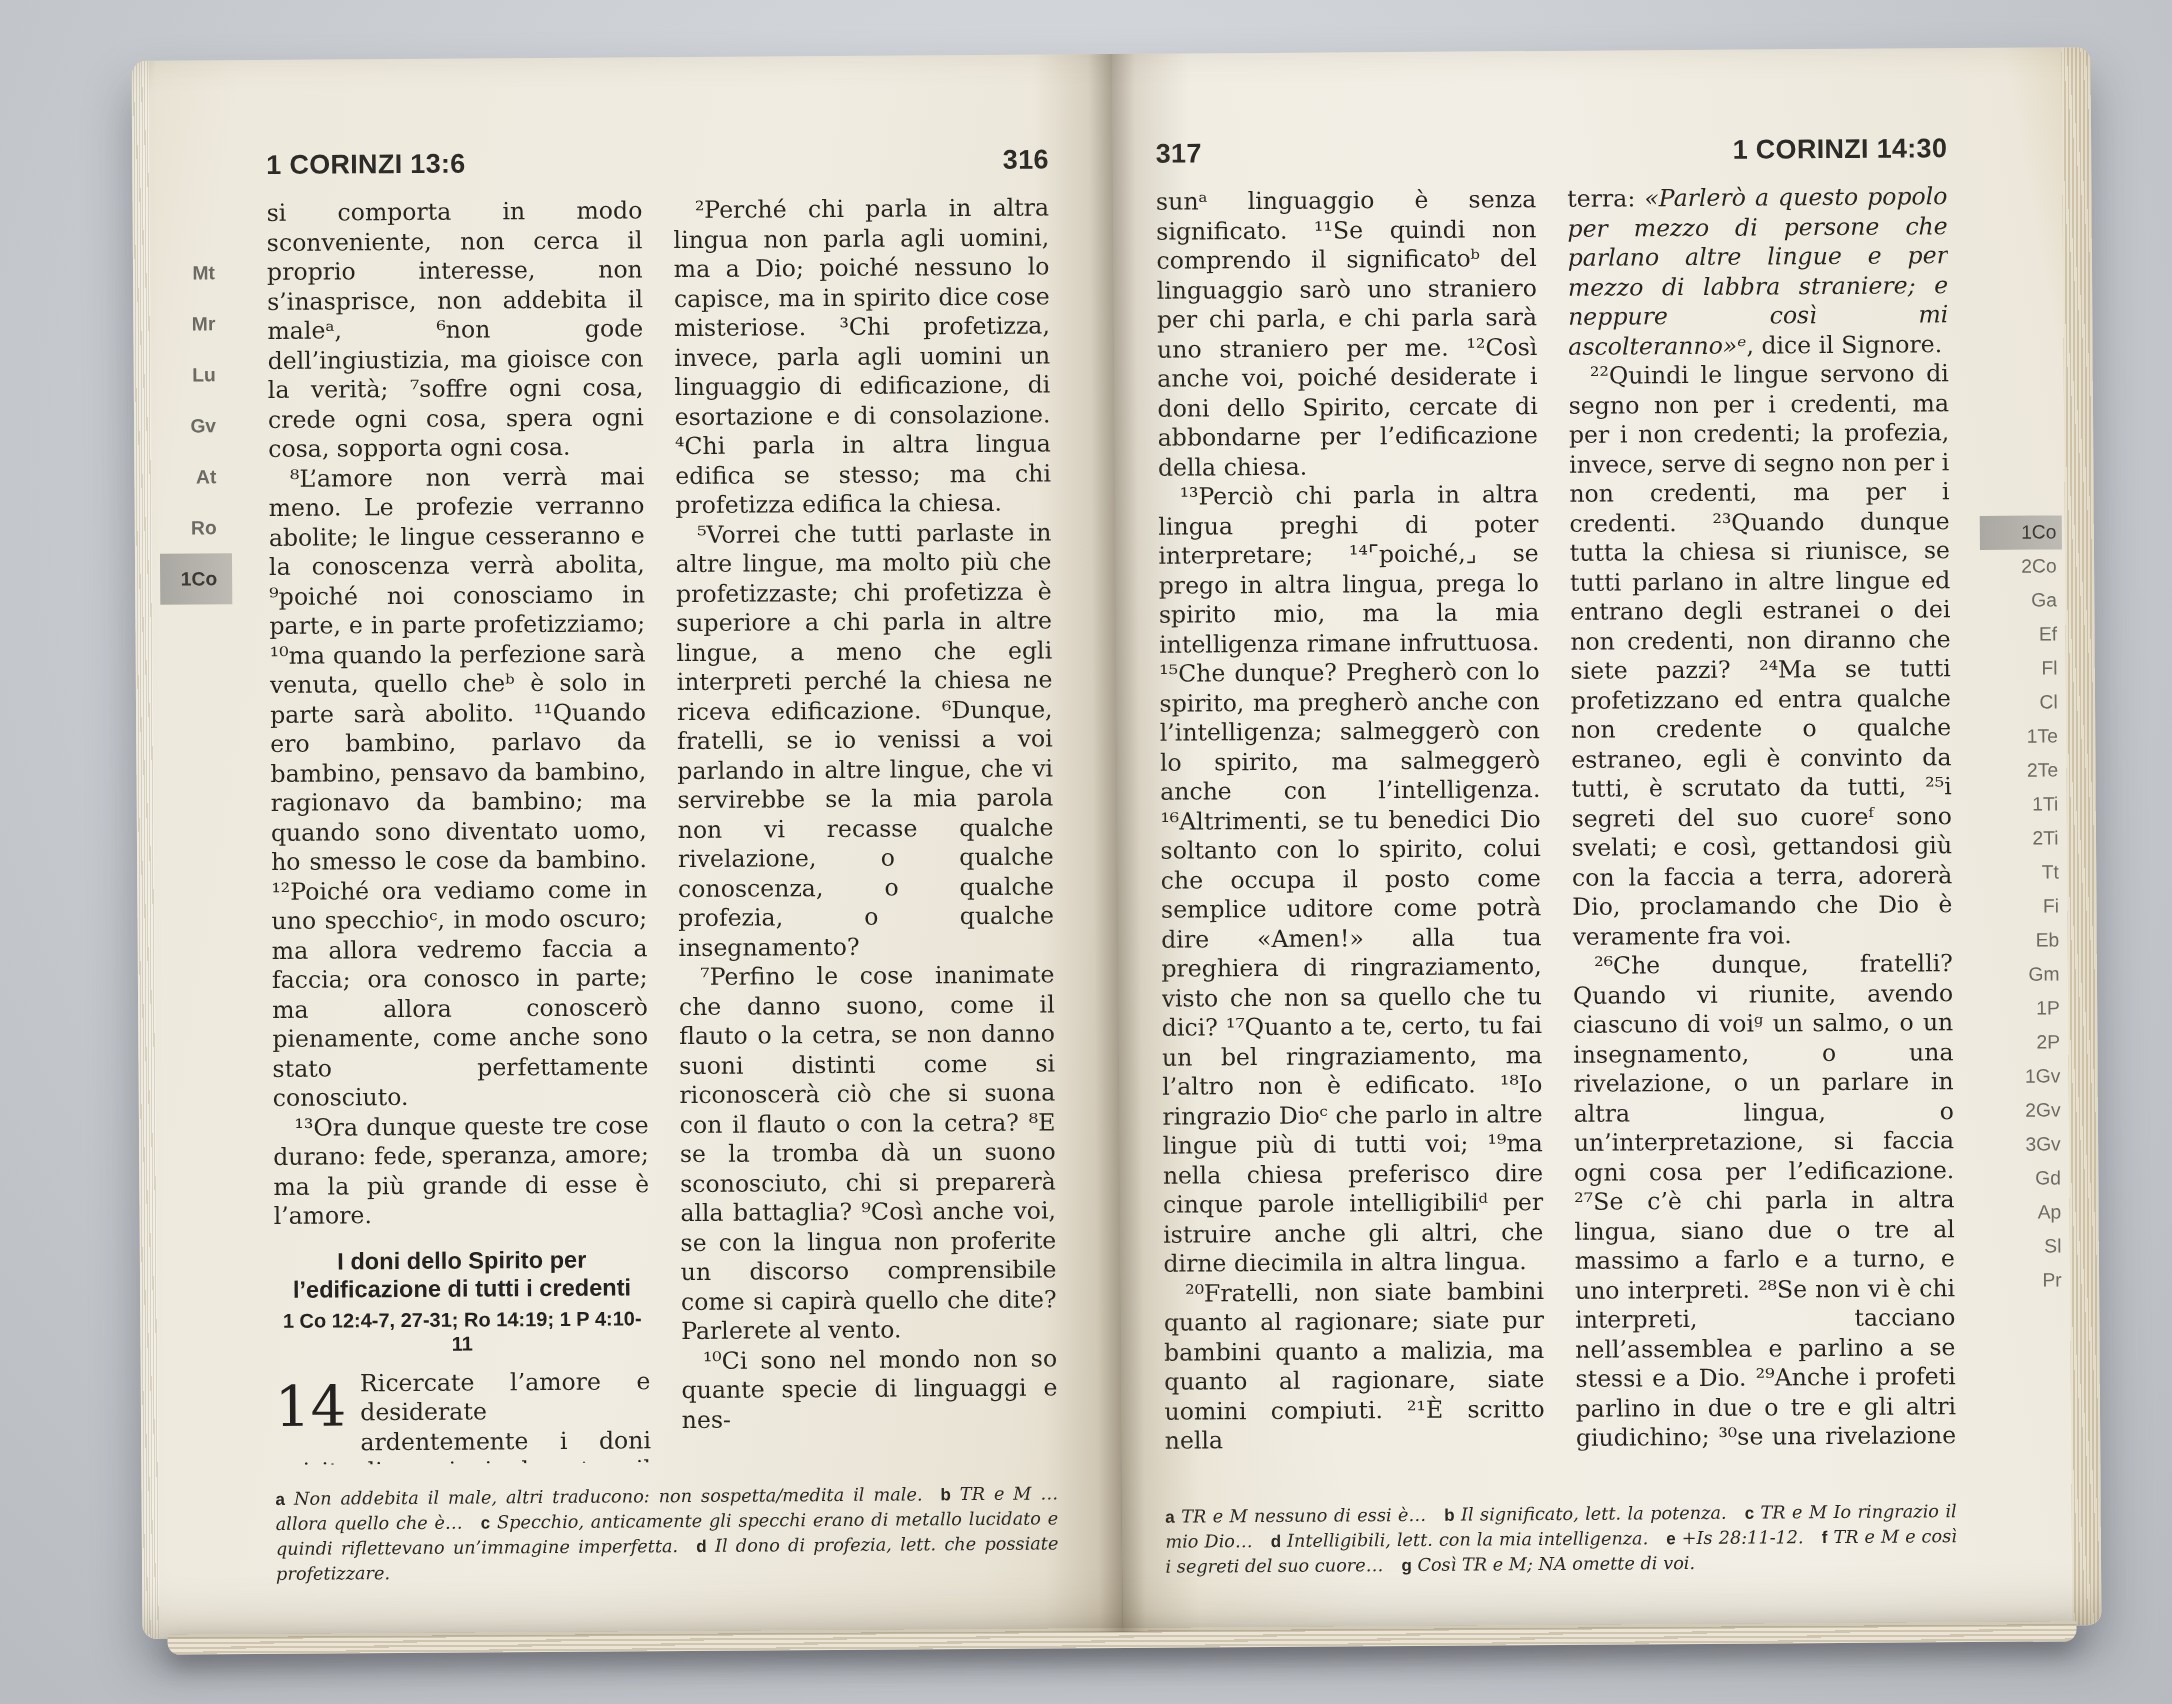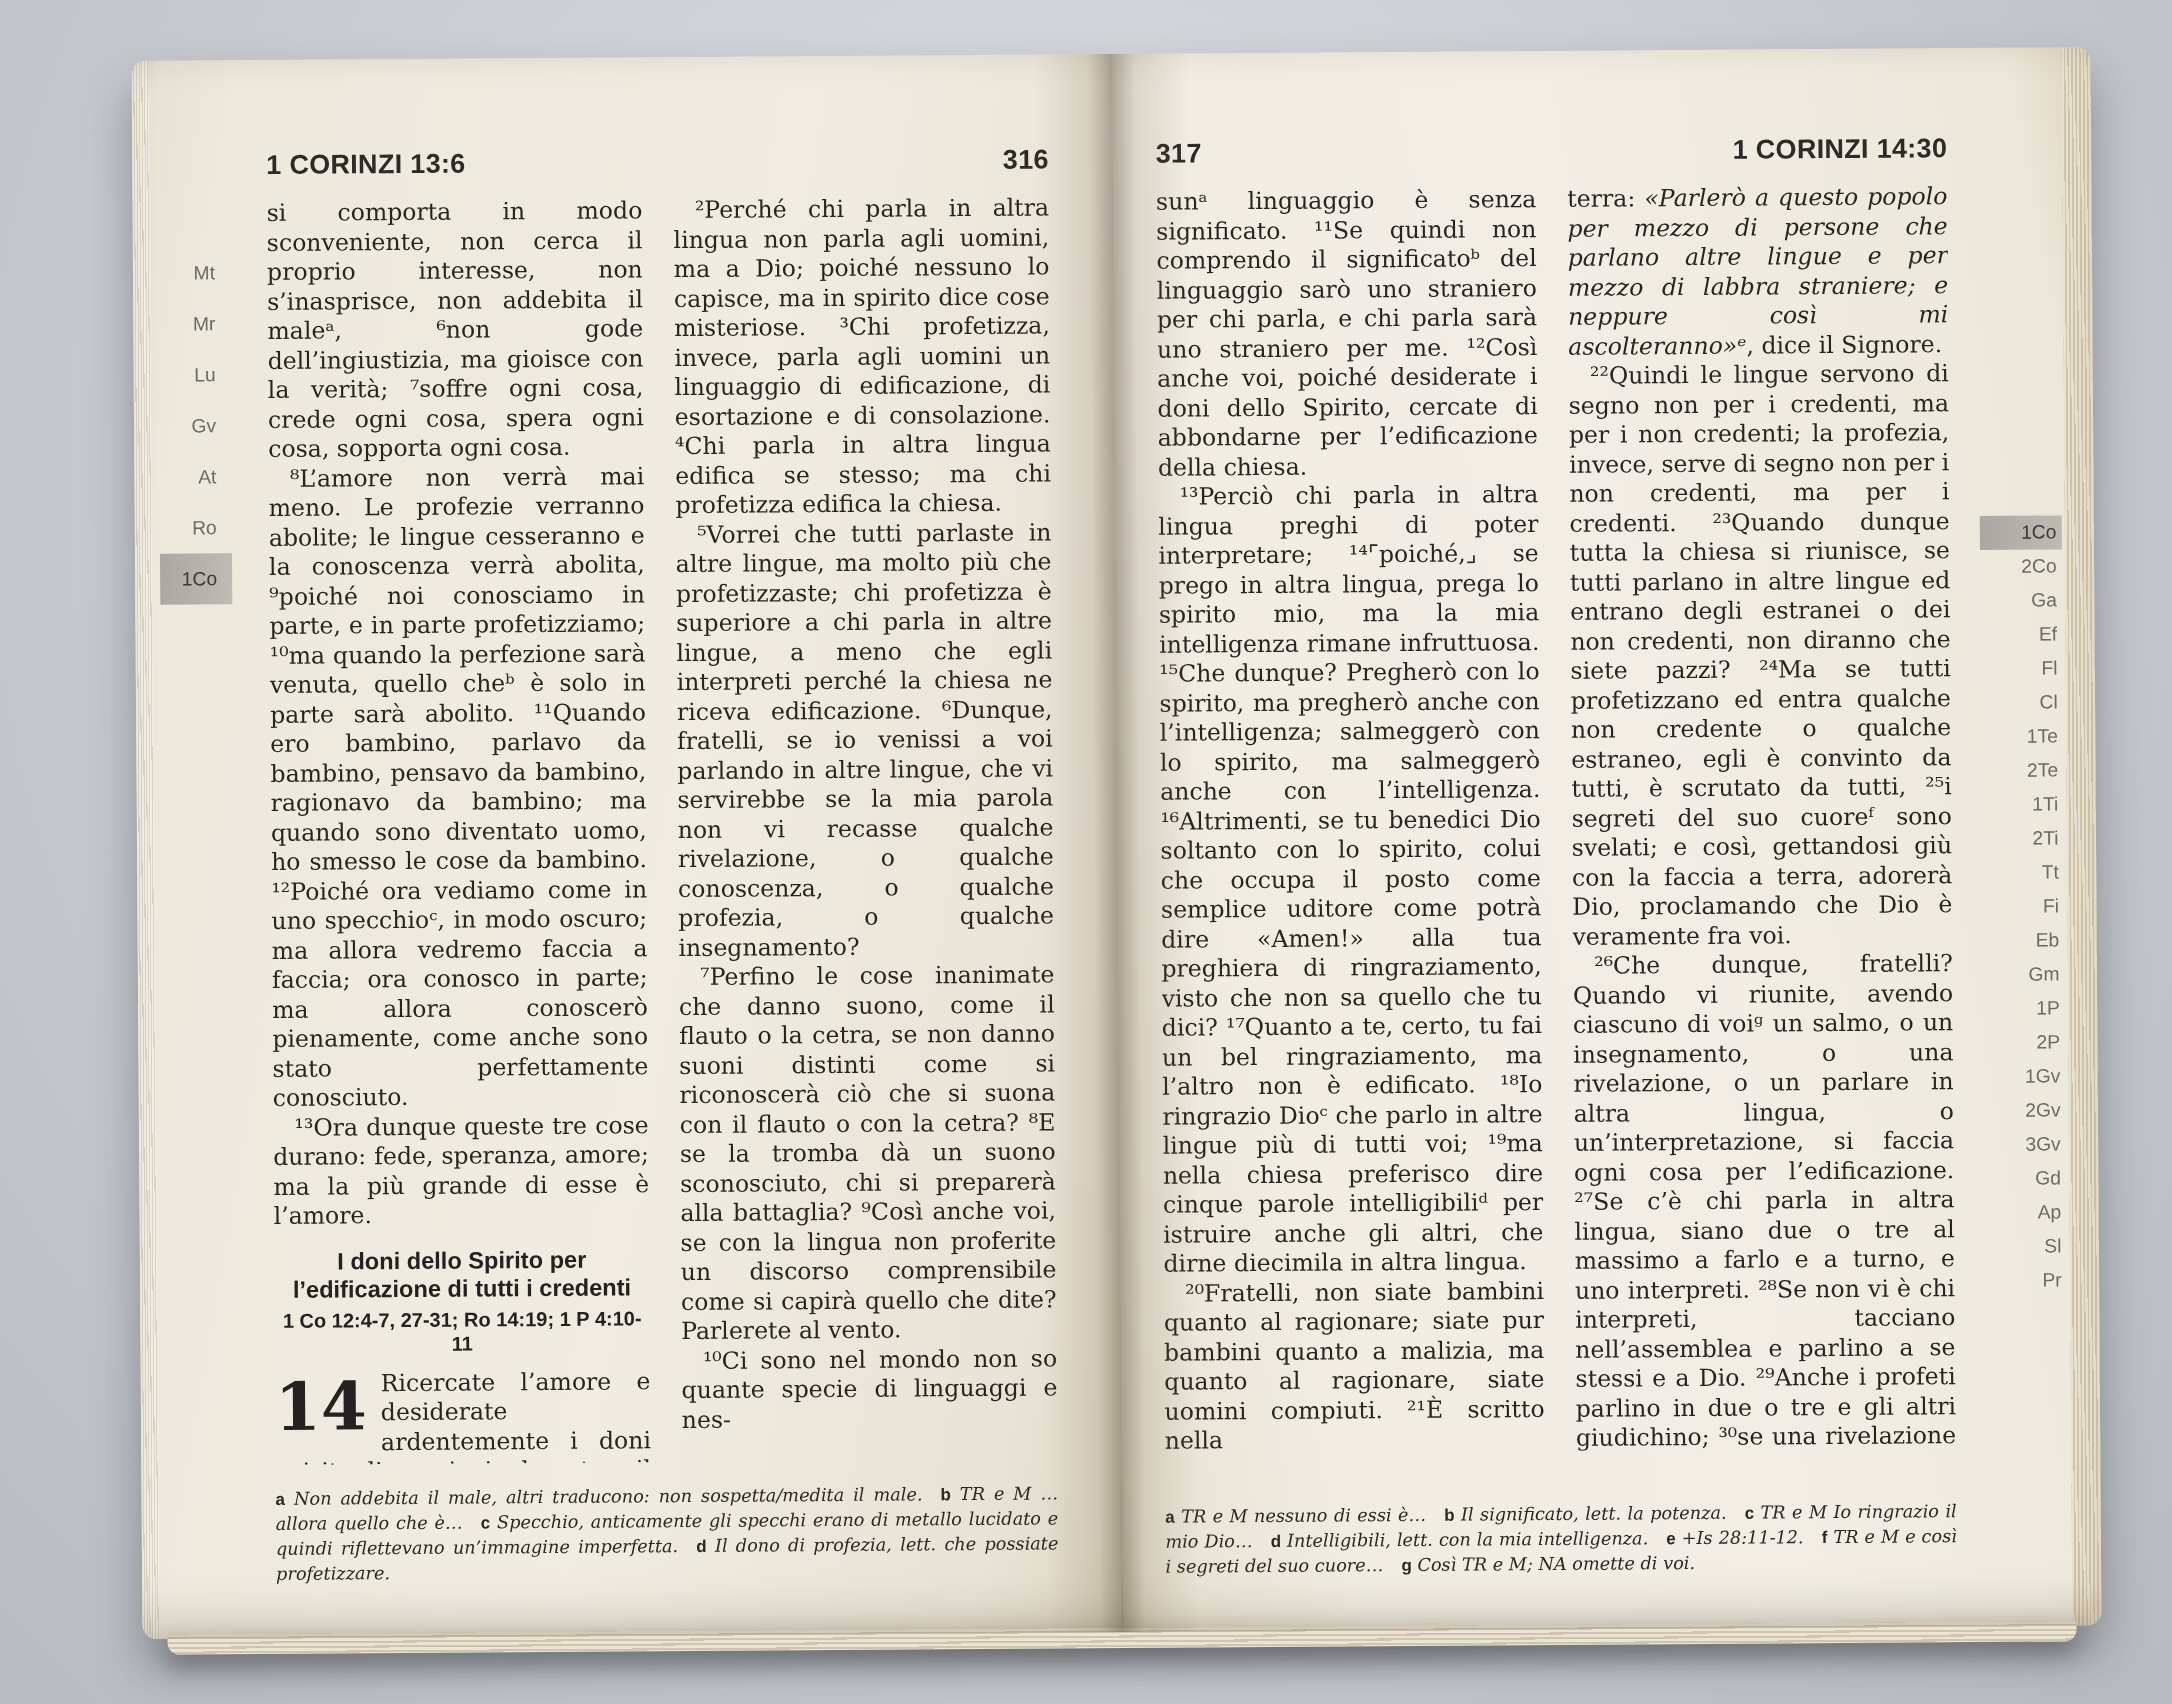--- a/index.html
+++ b/index.html
@@ -89,40 +89,40 @@
     font-size: 23.6px; line-height: 28.4px; text-align: center; text-indent: 0;
     margin: 16px 2.1px 4.3px; color: #242220;
   }
   .section-refs {
     font-family: "Liberation Sans", sans-serif; font-weight: bold;
     font-size: 20px; line-height: 24px; text-align: center; text-indent: 0;
     margin: 0 0 13px; color: #242220;
   }
   .chapter { text-indent: 0; }
   .chapter-num {
-    float: left; font-weight: bold; font-size: 66px; line-height: 58px;
+    float: left; font-weight: normal; font-size: 56px; line-height: 58px;
     padding: 8.6px 14px 3.2px 0; color: #242220;
   }
 
   .footnotes {
     position: absolute; bottom: 52px;
     font-size: 17.7px; line-height: 24px; text-align: justify; color: #2b2824; z-index: 4;
   }
   .page-left  .footnotes { left: 134px; right: 63px; }
   .page-right .footnotes { left: 44px;  right: 144px; }
   .fn-entry { margin-right: 18px; }
   .fn-label { font-family: "Liberation Sans", sans-serif; font-weight: bold; font-style: normal; font-size: 17px; }
   .fn-text  { font-style: italic; }
 
   .tabs {
     position: absolute; font-family: "Liberation Sans", sans-serif;
     font-size: 19.3px; color: #6c6a64; z-index: 4;
   }
   .tabs-left  { left: 25px; top: 187px; width: 72px; }
-  .tabs-left .tab { height: 51px; display: flex; align-items: center; justify-content: flex-end; padding-right: 15px; }
+  .tabs-left .tab { height: 51px; display: flex; align-items: center; justify-content: flex-end; padding-right: 15px; font-weight: bold; }
   .tabs-right { right: 32px; top: 468px; width: 82px; }
   .tabs-right .tab { height: 34px; display: flex; align-items: center; justify-content: flex-end; padding-right: 5.4px; }
   .tab.active {
     background: linear-gradient(90deg, #aaa8a2, #bebbb4);
     color: #3b3935;
   }
 </style>
 </head>
 <body>
 

